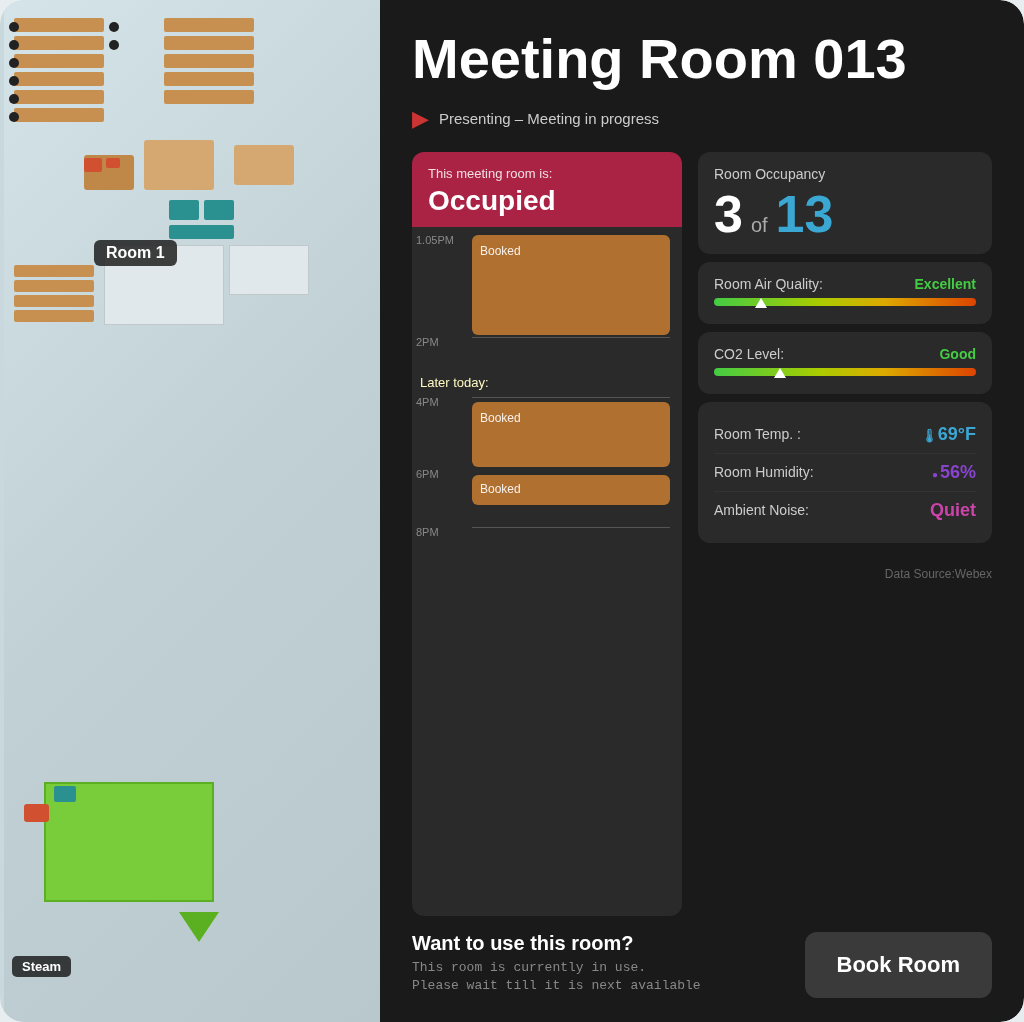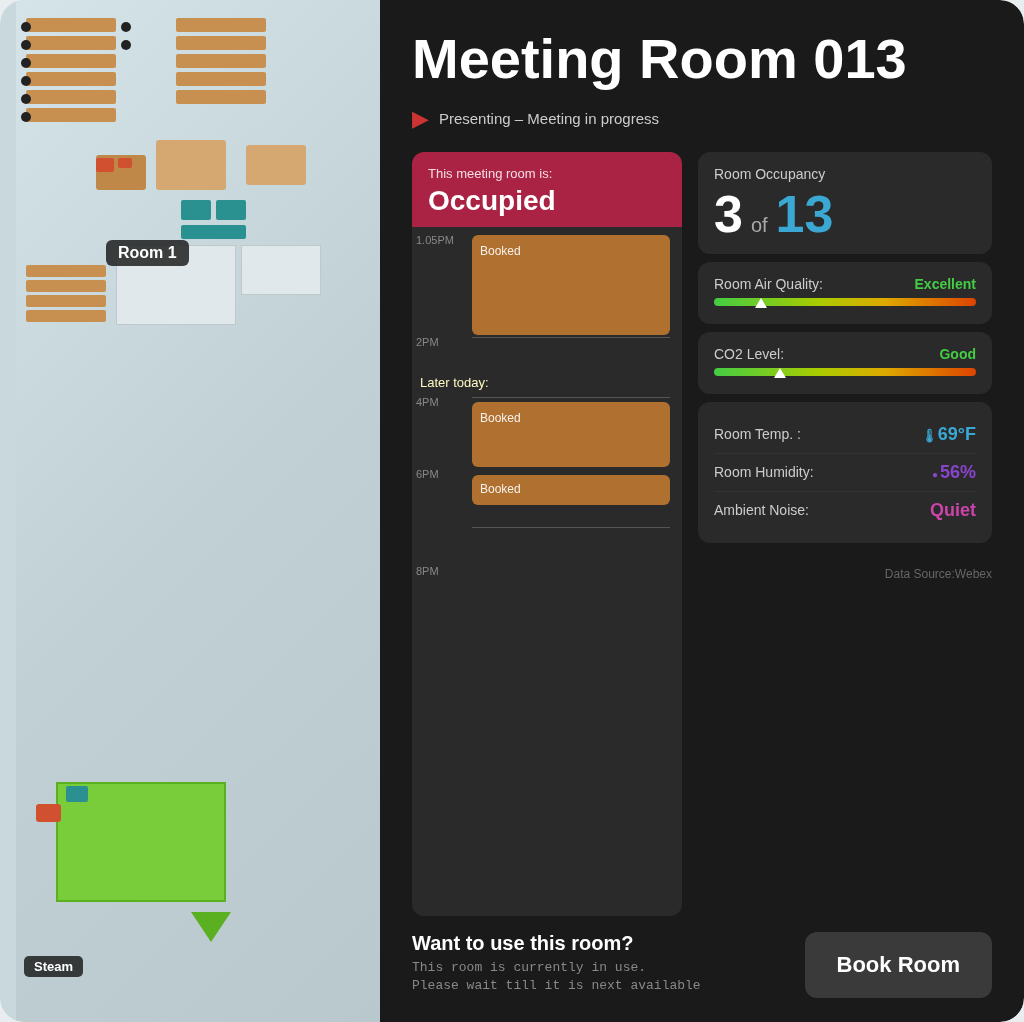--- a/index.html
+++ b/index.html
@@ -32,21 +32,21 @@
       background: #c8d8dc;
       border-radius: 24px 0 0 24px;
     }
 
     
     .isometric-scene {
       width: 100%;
       height: 100%;
       position: absolute;
       top: 0;
-      left: 16px;
+      left: 4px;
       background: linear-gradient(135deg, #d4e4e8 0%, #c0d0d4 50%, #b8c8cc 100%);
     }
 
     .green-room {
       position: absolute;
       background: #7acd3a;
       border: 2px solid #5ab020;
     }
 
     .room-label {
@@ -463,21 +463,21 @@
             <div style="position:absolute;top:175px;left:60px;right:12px;height:65px;background:#b07030;border-radius:6px;padding:6px 8px;">
               <span style="font-size:12px;color:rgba(255,255,255,0.9);">Booked</span>
             </div>
 
             <span class="sched-time" style="top:242px;">6PM</span>
 
             <div style="position:absolute;top:248px;left:60px;right:12px;height:30px;background:#b07030;border-radius:6px;padding:4px 8px;">
               <span style="font-size:12px;color:rgba(255,255,255,0.9);">Booked</span>
             </div>
 
-            <span class="sched-time" style="top:300px;margin-top:39px;">8PM</span>
+            <span class="sched-time" style="top:300px;">8PM</span>
             <div style="position:absolute;top:300px;left:60px;right:12px;height:1px;background:#555;"></div>
           </div>
         </div>
       </div>
 
       <div class="right-col">
 
         <div class="metric-card">
           <div class="metric-title">Room Occupancy</div>
           <div class="occupancy-numbers">

